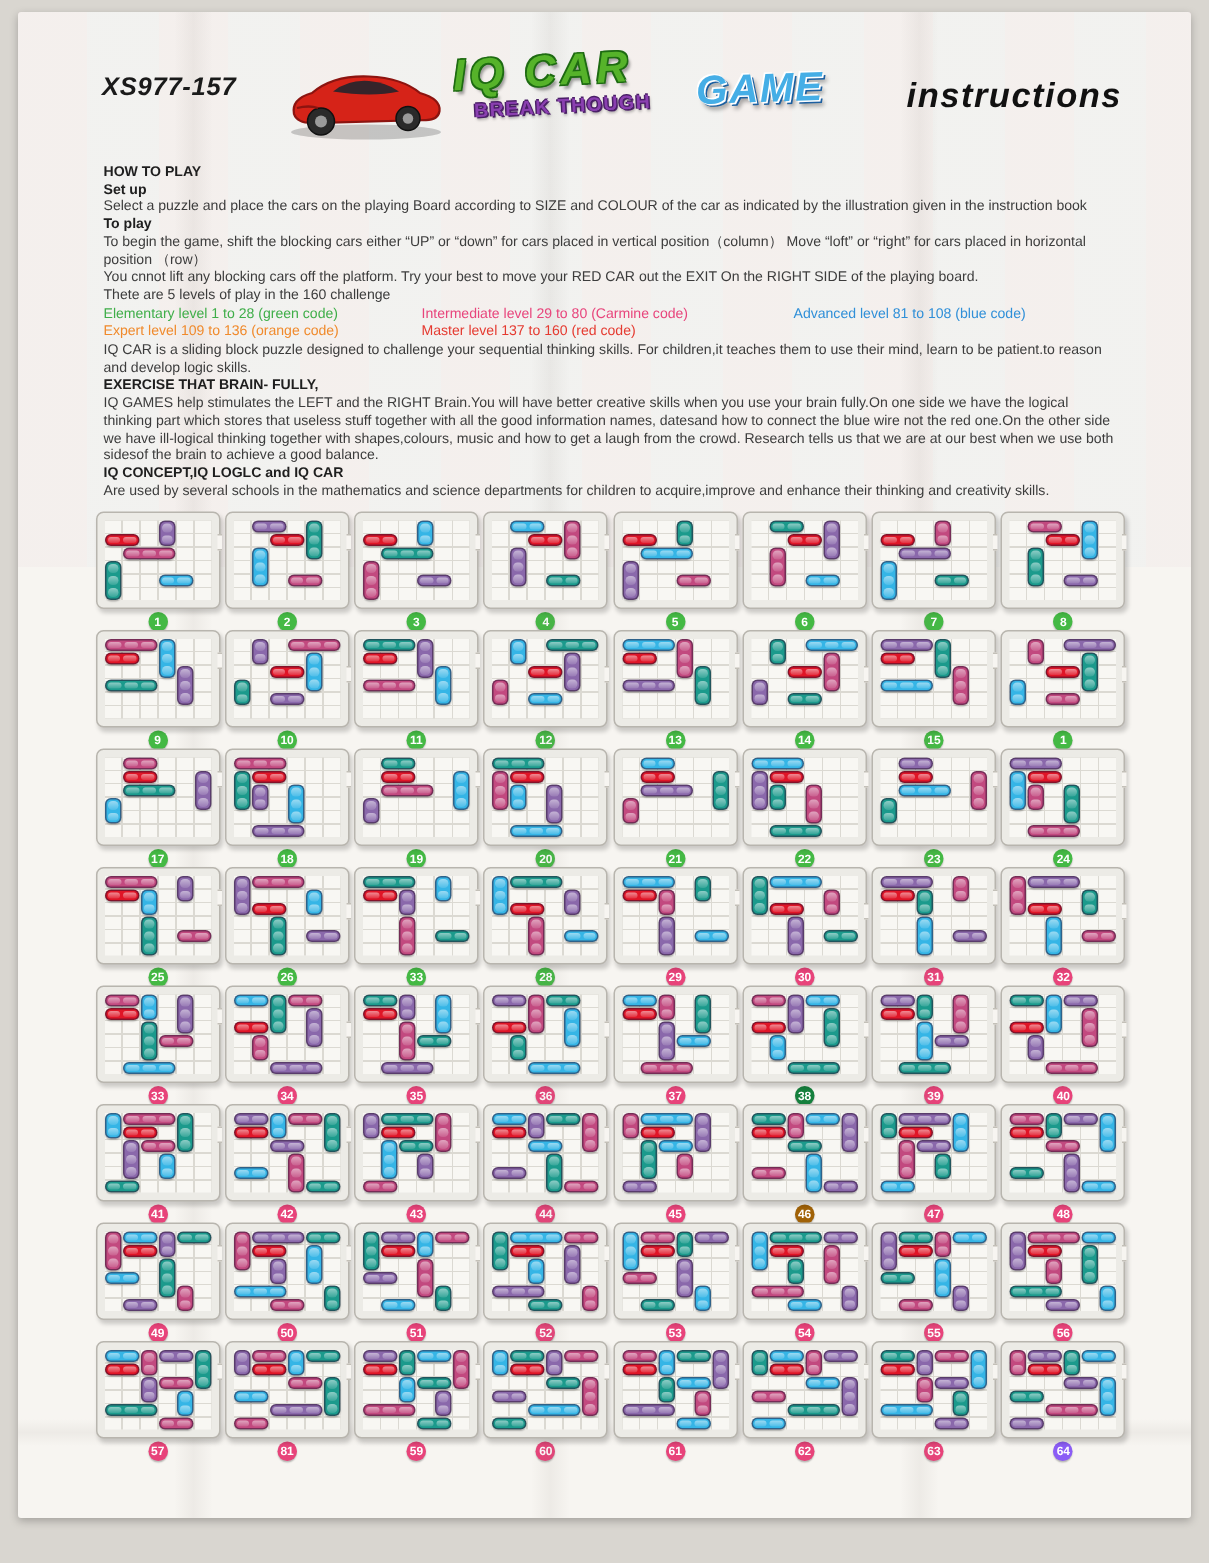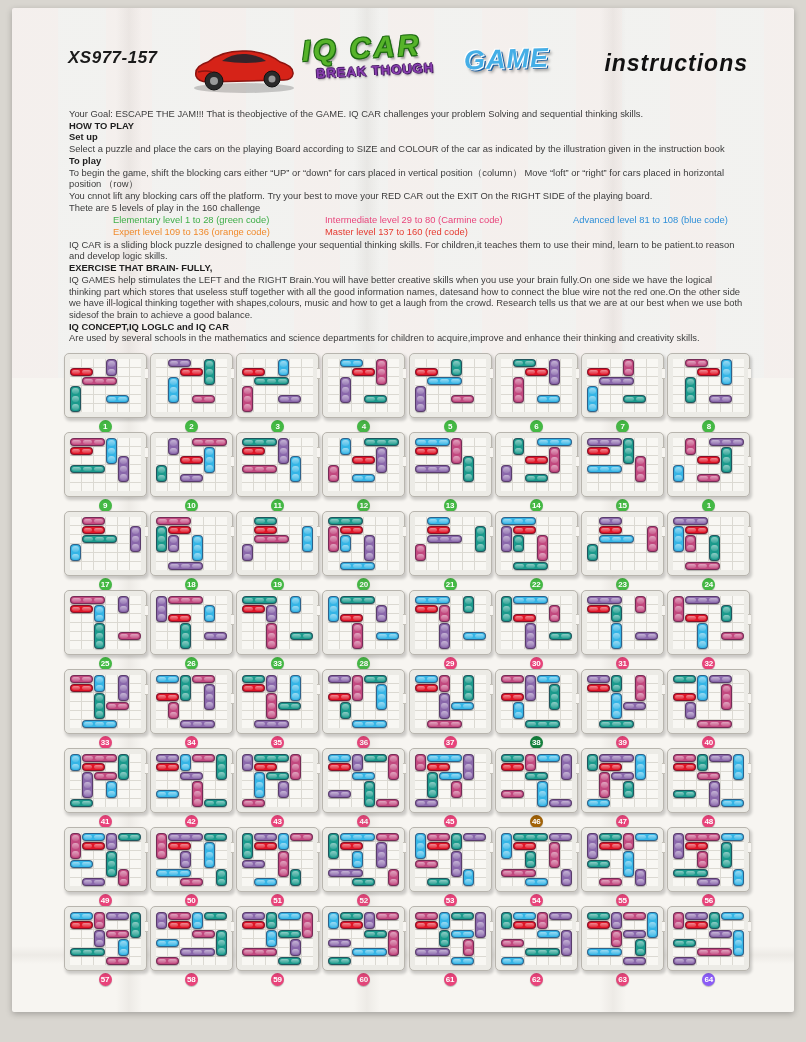--- a/index.html
+++ b/index.html
@@ -36,21 +36,21 @@
     text-shadow:1px 1px 0 #4a1f66,-1px 0 0 #4a1f66,0 -1px 0 #4a1f66,1px 2px 2px rgba(0,0,0,.35);}
   .logo-game{position:absolute;left:300px;top:12px;font-weight:bold;font-style:italic;font-size:27px;
     color:#45aee6;letter-spacing:1px;transform:rotate(-2deg);
     text-shadow:1px 1px 0 #fff,-1px -1px 0 #fff,2px 2px 0 #1b5fa0,3px 4px 3px rgba(0,0,0,.35);}
   .instr{font-size:23px;font-weight:bold;font-style:italic;color:#111;padding-top:18px;letter-spacing:1px;}
 
   
   .txt{padding:6px 50px 0 57px;font-size:9.4px;line-height:11.7px;color:#3c3c3c;position:relative;}
   .txt .h{font-weight:bold;color:#1e1e1e;}
   .levels{display:grid;grid-template-columns:212px 248px auto;margin:1px 0;}
-  .levels span{white-space:nowrap;margin-left:44px;}
+  .levels span{white-space:nowrap;}
 
   
   .pgrid{display:grid;grid-template-columns:repeat(8,1fr);padding:9px 42px 0 50px;row-gap:0;}
   .card{display:flex;flex-direction:column;align-items:center;height:79px;}
   .board{position:relative;background:#ecebe6;border:1px solid #b8b5ae;border-radius:5px;
     box-shadow:1.5px 2.5px 3px rgba(0,0,0,.18);}
   .cells{position:relative;width:71px;height:53px;margin:5px;
     background-color:#f8f7f3;
     background-image:
       repeating-linear-gradient(90deg,transparent 0 11px,#dbd9d2 11px 12px),
@@ -93,21 +93,20 @@
         </svg>
       </span>
       <span class="logo-iq">IQ CAR</span>
       <span class="logo-break">BREAK THOUGH</span>
       <span class="logo-game">GAME</span>
     </div>
     <div class="instr">instructions</div>
   </div>
 
   <div class="txt">
-    <div>Your Goal: ESCAPE THE JAM!!! That is theobjective of the GAME. IQ CAR challenges your problem Solving and sequential thinking skills.</div>
     <div class="h">HOW TO PLAY</div>
     <div class="h">Set up</div>
     <div>Select a puzzle and place the cars on the playing Board according to SIZE and COLOUR of the car as indicated by the illustration given in the instruction book</div>
     <div class="h">To play</div>
     <div>To begin the game, shift the blocking cars either “UP” or “down” for cars placed in vertical position（column） Move “loft” or “right” for cars placed in horizontal position （row）</div>
     <div>You cnnot lift any blocking cars off the platform. Try your best to move your RED CAR out the EXIT On the RIGHT SIDE of the playing board.</div>
     <div>Thete are 5 levels of play in the 160 challenge</div>
     <div class="levels">
       <span style="color: rgb(63, 174, 73);">Elementary level 1 to 28 (green code)</span>
       <span style="color: rgb(232, 69, 124);">Intermediate level 29 to 80 (Carmine code)</span>
@@ -2302,21 +2301,21 @@
               <span class="seg"></span>
               <span class="seg"></span>
             </div>
             <div class="piece ph" style="left: 0px; top: 45px; width: 23px; height: 8px; background: rgb(194, 73, 127);">
               <span class="seg"></span>
               <span class="seg"></span>
             </div>
           </div>
           <div class="notch" style="top: 14px;"></div>
         </div>
-        <div class="badge" style="background: rgb(232, 67, 122);">58</div>
+        <div class="badge" style="background: rgb(232, 67, 122);">81</div>
       </div>
       <div class="card">
         <div class="board">
           <div class="cells">
             <div class="piece ph" style="left: 0px; top: 0px; width: 23px; height: 8px; background: rgb(138, 104, 171);">
               <span class="seg"></span>
               <span class="seg"></span>
             </div>
             <div class="piece pv" style="left: 24px; top: 0px; width: 11px; height: 17px; background: rgb(27, 154, 140);">
               <span class="seg"></span>

